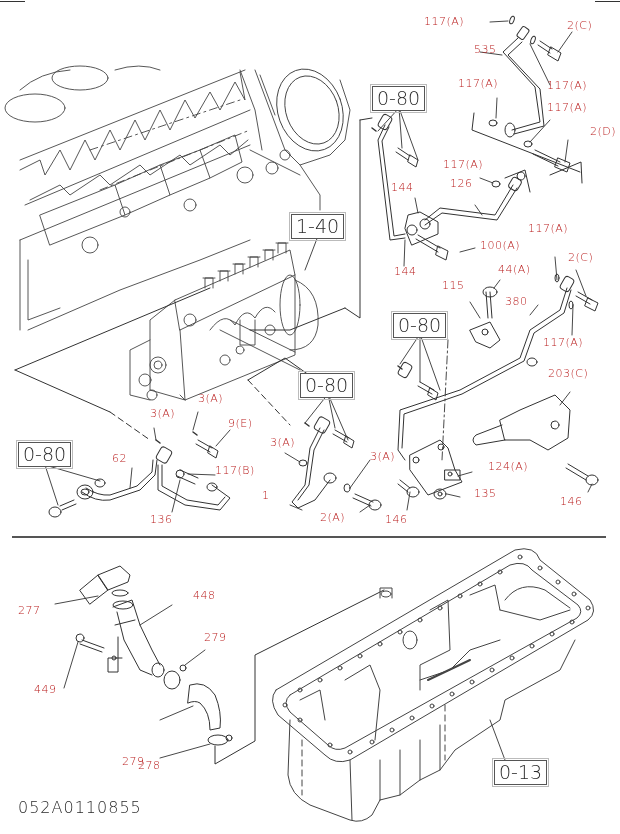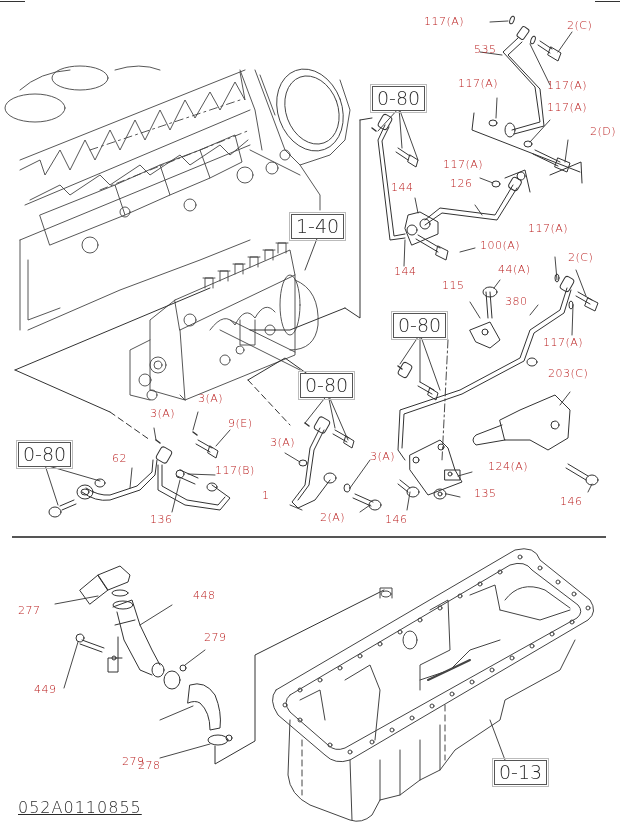--- a/index.html
+++ b/index.html
@@ -452,13 +452,13 @@
 <span class="lbl" style="left:320px; top:512px;">2(A)</span>
 <span class="lbl" style="left:385px; top:514px;">146</span>
 
 <span class="lbl" style="left:170px; top:590px;margin-left:23px;">448</span>
 <span class="lbl" style="left:18px; top:605px;">277</span>
 <span class="lbl" style="left:204px; top:632px;">279</span>
 <span class="lbl" style="left:34px; top:684px;">449</span>
 <span class="lbl" style="left:122px; top:760px;margin-left:16px;">278</span>
 <span class="lbl" style="left:122px; top:756px;">279</span>
 
-<span class="code" style="left:18px; top:798px;text-decoration:underline;">052A0110855</span>
+<span class="code" style="left:18px; top:798px;">052A0110855</span>
 
 </body></html>

